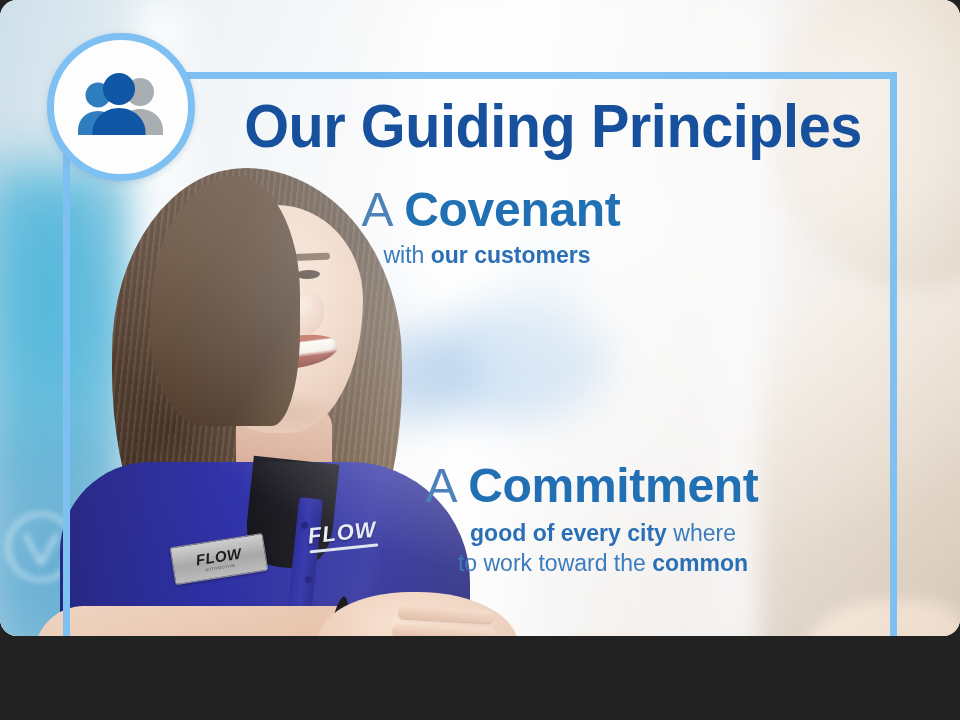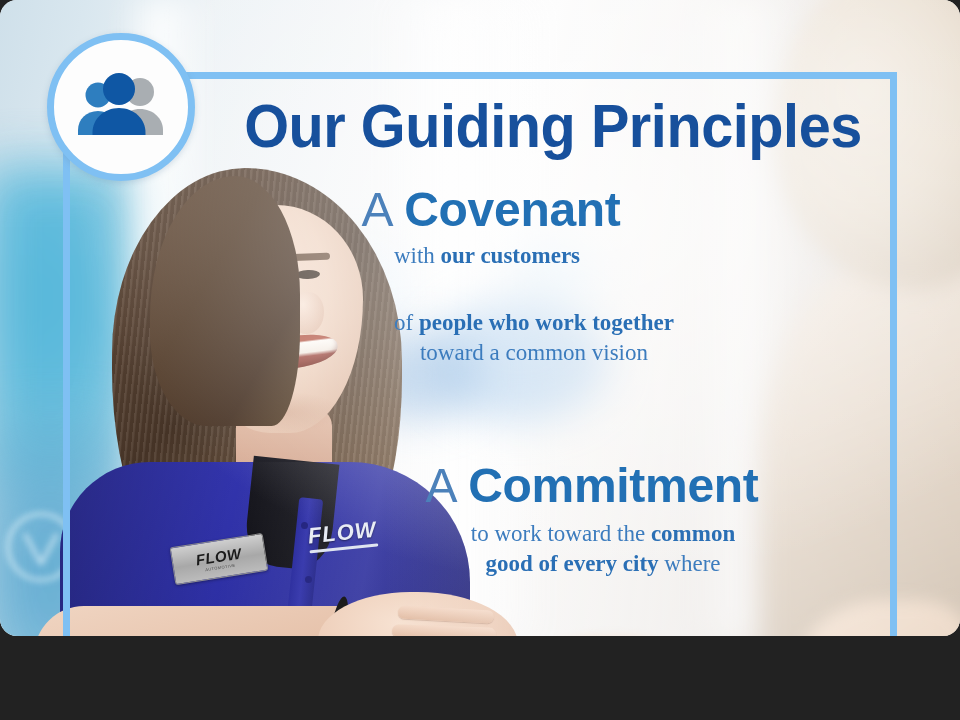--- a/index.html
+++ b/index.html
@@ -363,21 +363,21 @@
   .pr-covenant .p-sub   { margin-top: 6px; padding-left: 14px; }
 
   .pr-community  { left: 0; top: 300px; text-align: center; }
   .pr-community .p-title { padding-left: 104px; }
   .pr-community .p-sub   { margin-top: 8px; padding-left: 108px; }
 
   .pr-commitment { left: 0; top: 462px; text-align: center; }
   .pr-commitment .p-title { padding-left: 224px; }
   .pr-commitment .p-sub   { margin-top: 8px; padding-left: 246px; }
 
-  .tline { display: block; font-family: Liberation Serif, serif; }
+  .tline { display: block; }
 </style>
 </head>
 <body>
 
 <div id="stage">
 
   <div class="photo">
     <div class="bg-base"></div>
     <div class="bg-blue-panel"></div>
     <div class="bg-blue-panel2"></div>
@@ -464,36 +464,30 @@
       <span class="word">Covenant</span>
     </div>
     <div class="p-sub">
       <span class="tline">
         <span style="white-space: pre;">with </span><b style="white-space: pre;">our customers</b>
       </span>
     </div>
   </div>
 
   <div class="principle pr-community">
-    <div class="p-sub">
-      <span class="tline">
-        <span style="white-space: pre;">of </span><b style="white-space: pre;">people who work together</b>
-      </span>
-      <span class="tline">toward a common vision</span>
-    </div>
   </div>
 
   <div class="principle pr-commitment">
     <div class="p-title">
       <span class="art">A</span>
       <span class="word">Commitment</span>
     </div>
     <div class="p-sub">
       <span class="tline">
+        <b style="white-space: pre;">good of every city</b><span style="white-space: pre;"> where</span>
+      </span>
+      <span class="tline">
         <span style="white-space: pre;">to work toward the </span><b style="white-space: pre;">common</b>
       </span>
-      <span class="tline">
-        <b style="white-space: pre;">good of every city</b><span style="white-space: pre;"> where</span>
-      </span>
     </div>
   </div>
 
 </div>
 
 </body></html>

